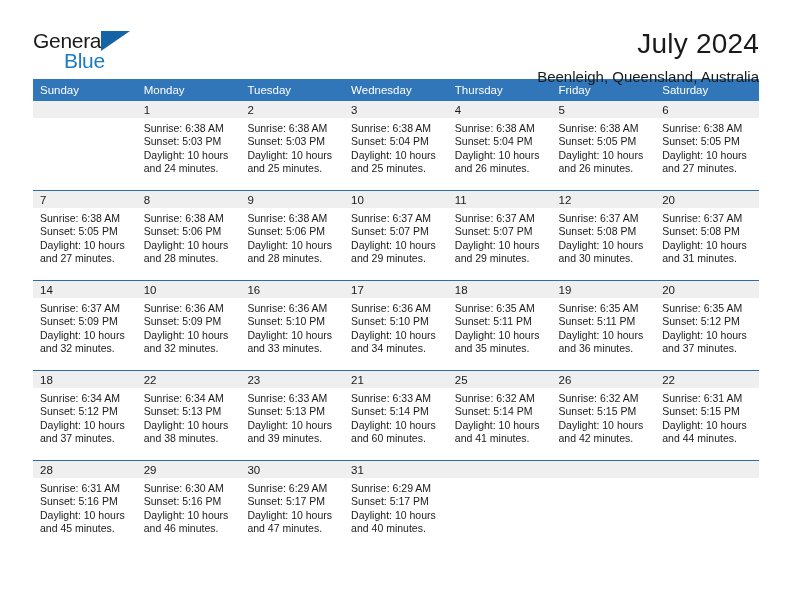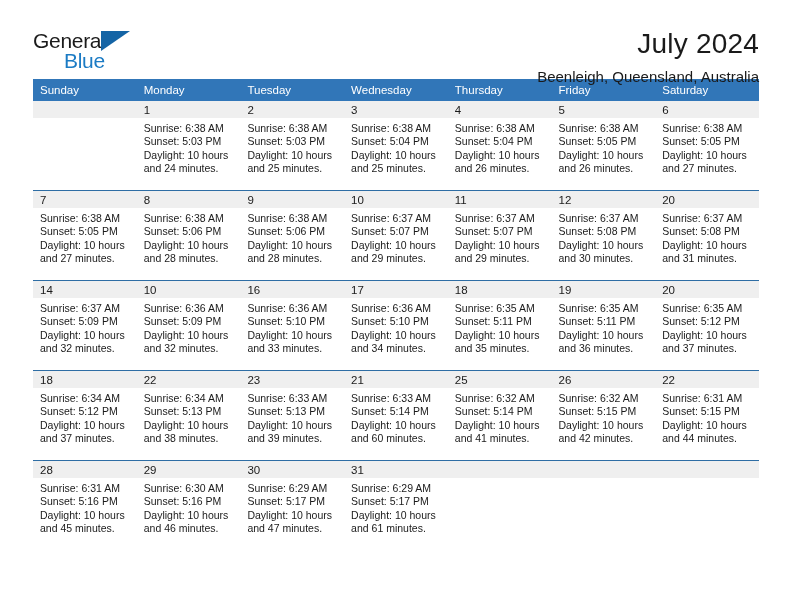--- a/index.html
+++ b/index.html
@@ -524,21 +524,21 @@
               </div>
             </div>
           </td>
           <td>
             <div class="cell">
               <div class="daynum-band">31</div>
               <div class="details">
                 <div>Sunrise: 6:29 AM</div>
                 <div>Sunset: 5:17 PM</div>
                 <div>Daylight: 10 hours</div>
-                <div>and 61 minutes.</div>
+                <div>and 40 minutes.</div>
               </div>
             </div>
           </td>
           <td>
             <div class="cell empty">
               <div class="daynum-band"></div>
               <div class="details">
                 <div></div>
                 <div></div>
                 <div></div>

